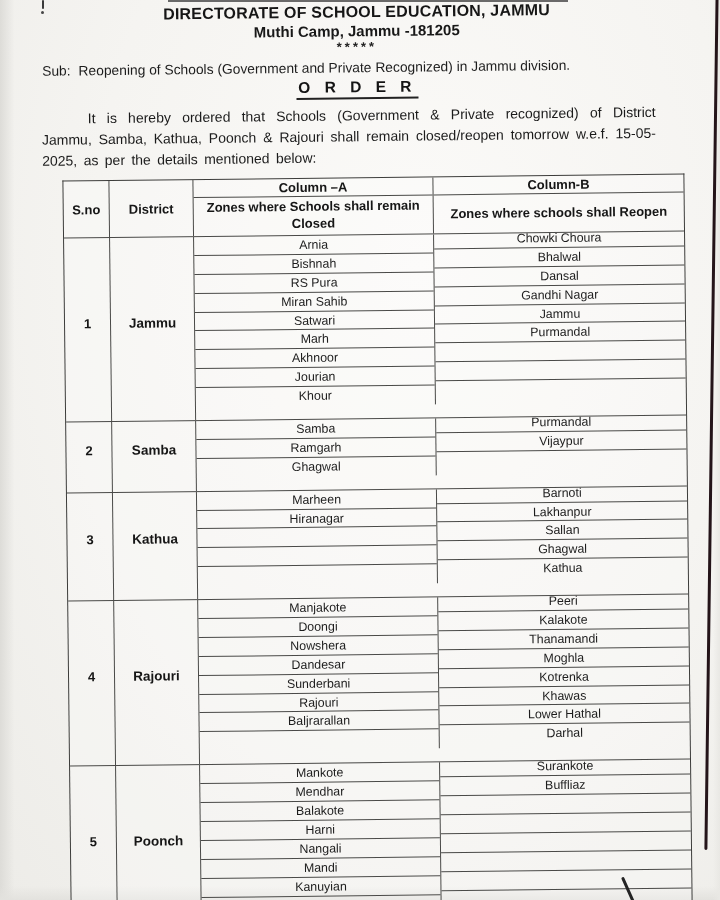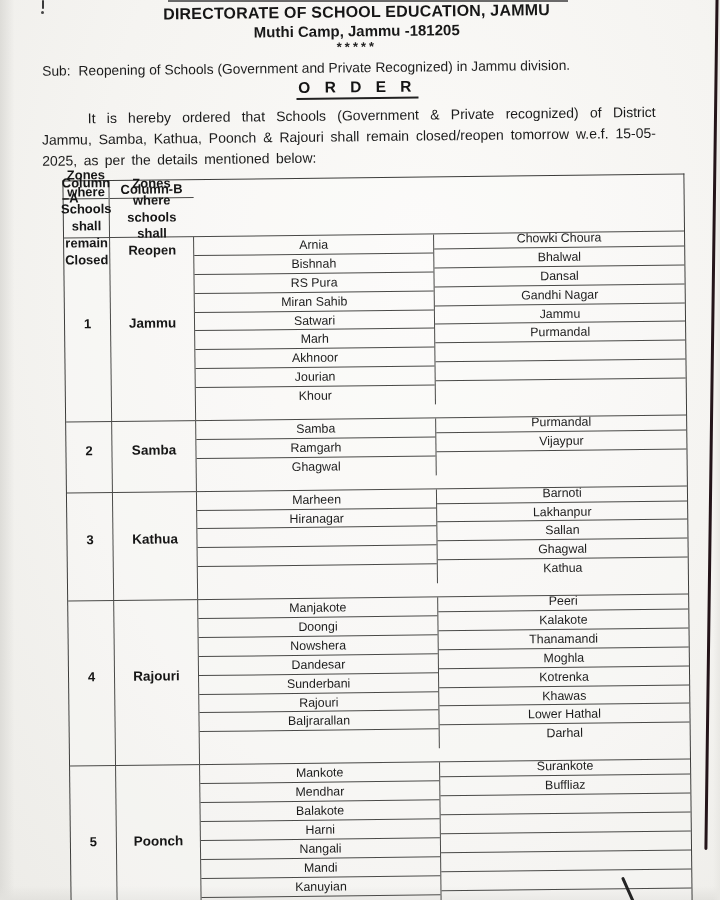--- a/index.html
+++ b/index.html
@@ -124,20 +124,22 @@
   </div>
 
   <div class="order-heading-wrap">
     <span class="order-heading">O R D E R</span>
   </div>
 
   <div class="body-paragraph">It is hereby ordered that Schools (Government &amp; Private recognized) of District Jammu, Samba, Kathua, Poonch &amp; Rajouri shall remain closed/reopen tomorrow w.e.f. 15-05-2025, as per the details mentioned below:</div>
 
   <div class="ztable">
     <div class="thead">
+      <div class="h-sno">S.no</div>
+      <div class="h-district">District</div>
       <div class="h-colA">
         <div class="h-band1">Column –A</div>
         <div class="h-band2">Zones where Schools shall remain Closed</div>
       </div>
       <div class="h-colB">
         <div class="h-band1">Column-B</div>
         <div class="h-band2">Zones where schools shall Reopen</div>
       </div>
     </div>
     <div id="table-groups">

